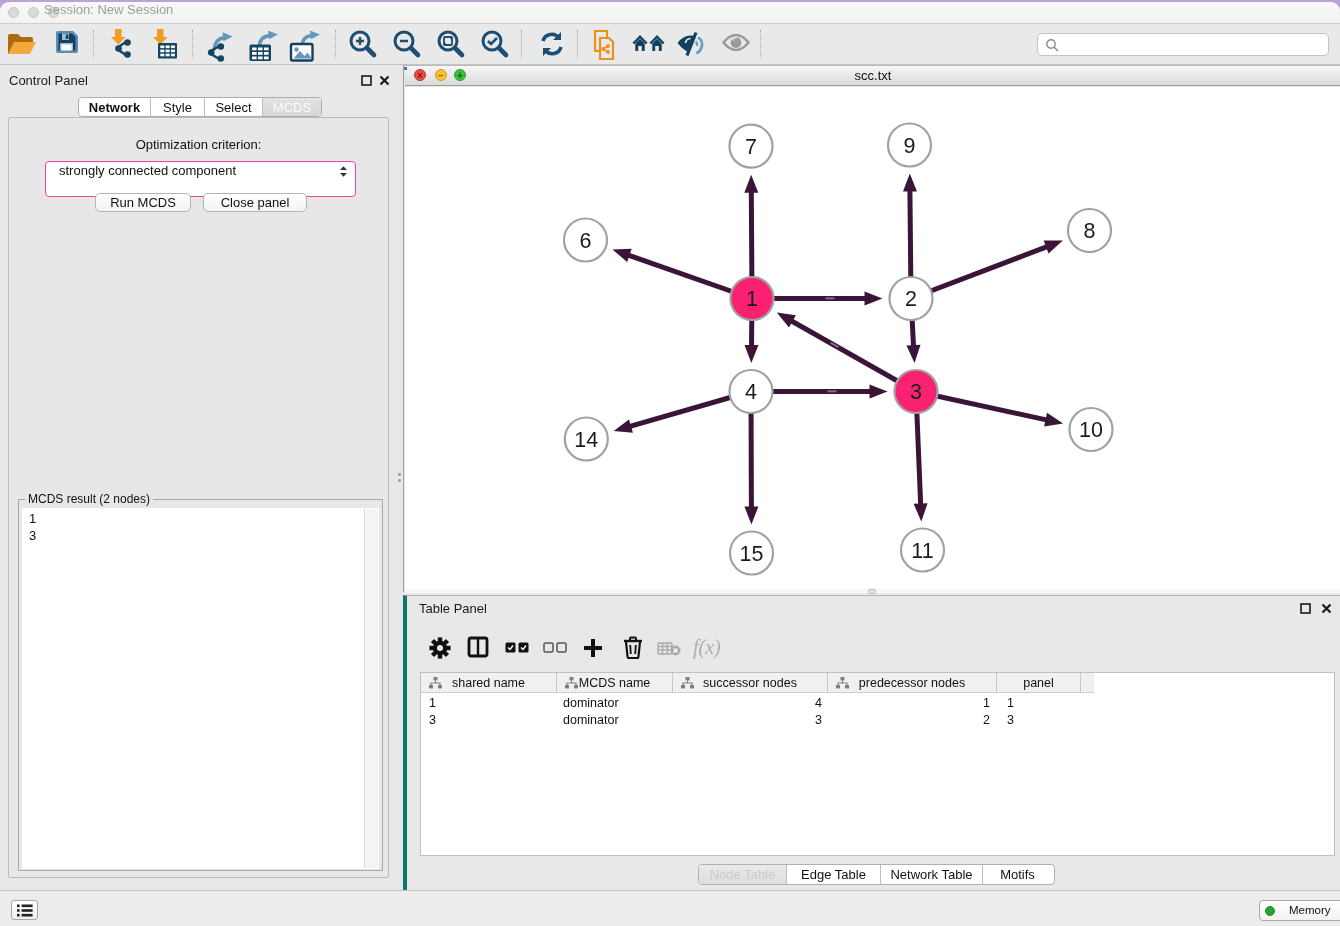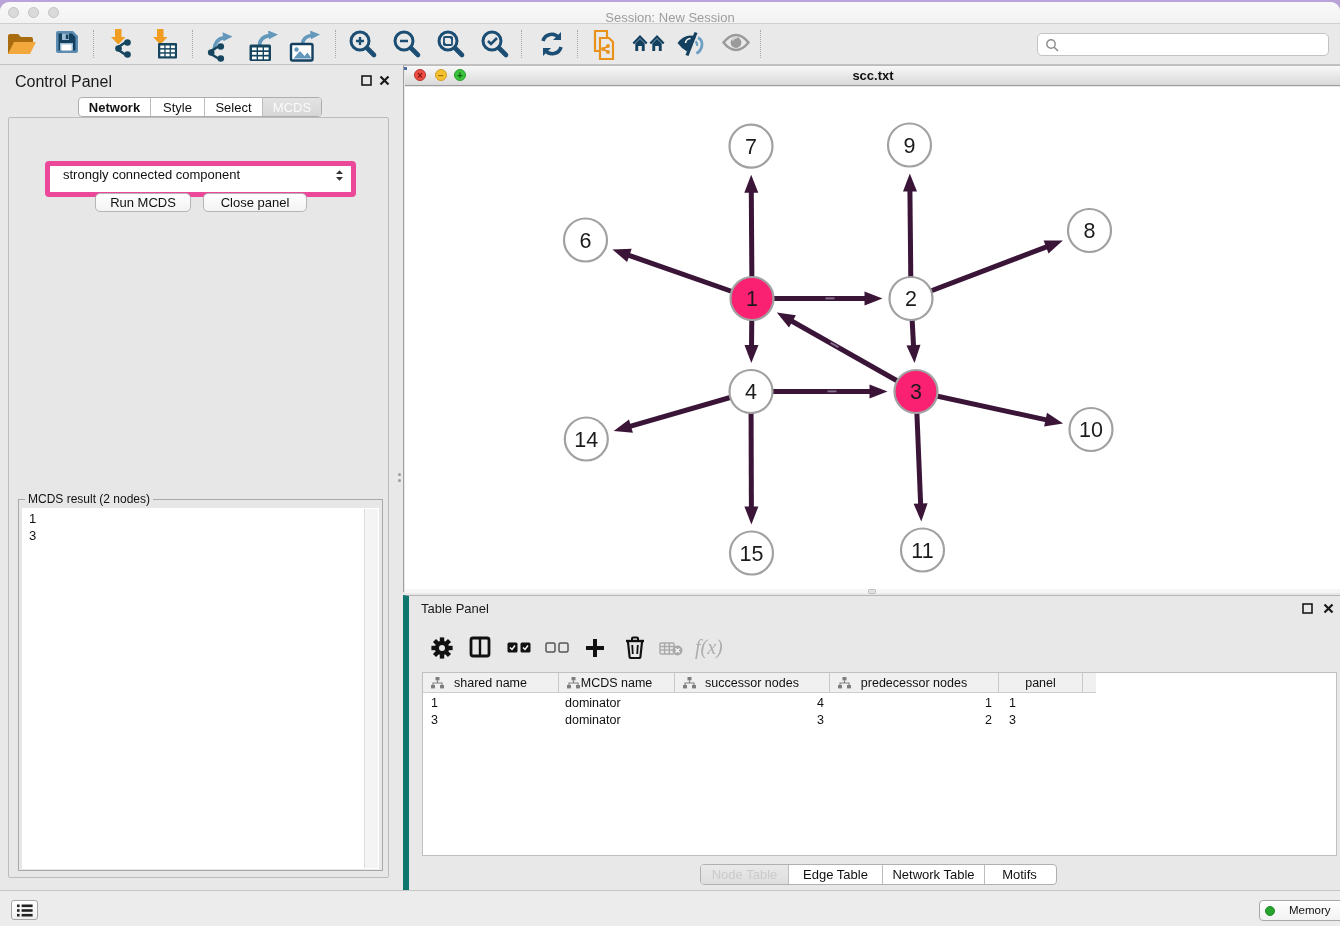--- a/index.html
+++ b/index.html
@@ -2,48 +2,48 @@
 <html><head>
 <meta charset="utf-8">
 <style>
 * { margin:0; padding:0; box-sizing:border-box; }
 html,body { width:1340px; height:926px; overflow:hidden; }
 body { background:#b9a3d8; font-family:"Liberation Sans", sans-serif; position:relative; }
 #win { position:absolute; left:0; top:2px; width:1340px; height:924px; background:#e8e8e8; border-radius:9px 9px 0 0; overflow:hidden; }
 
 #titlebar { position:absolute; left:0; top:0; width:1340px; height:22px; background:linear-gradient(#f9f9f9,#f2f2f2); border-bottom:1px solid #cfcfcf; border-radius:9px 9px 0 0; }
 .tl { position:absolute; top:5px; width:11px; height:11px; border-radius:50%; background:#dadada; border:1px solid #c3c3c3; }
-#title-text { position:absolute; top:8px; left:0; width:100%; text-align:center; font-size:13px; color:#9d9d9d; }
+#title-text { position:absolute; top:0; left:0; width:100%; font-size:13px; color:#9d9d9d;padding-left:44px; }
 
 #toolbar { position:absolute; left:0; top:23px; width:1340px; height:40px; background:#e9e9e9; border-bottom:1px solid #c2c2c2; }
 .tbsep { position:absolute; top:5px; height:28px; width:0; border-left:1px dotted #a8a8a8; }
 .tbi { position:absolute; top:4px; }
 #searchbox { position:absolute; left:1037px; top:8px; width:292px; height:23px; background:#fff; border:1px solid #c3c3c3; border-radius:5px; }
 
-#cp-title { position:absolute; left:15px; top:71px; font-size:16px; color:#1a1a1a; }
+#cp-title { position:absolute; left:9px; top:71px; font-size:13px; color:#1a1a1a; }
 #cp-tabs { position:absolute; left:78px; top:95px; width:244px; height:20px; border:1px solid #adadad; border-radius:4px; background:#fff; display:flex; overflow:hidden; }
 .cptab { flex:none; font-size:13px; text-align:center; line-height:19px; color:#111; border-right:1px solid #bdbdbd; }
 #cp-body { position:absolute; left:8px; top:115px; width:381px; height:761px; background:#e7e7e7; border:1px solid #bcbcbc; border-radius:2px; }
 #opt-label { position:absolute; left:0; top:19px; width:100%; text-align:center; font-size:13px; color:#111; }
-#opt-select { position:absolute; left:36px; top:43px; width:311px; height:36px; background:#fff; border:5px solid #ec4899; border-radius:4px; font-size:13px; line-height:17px; padding-left:13px; color:#111; }
+#opt-select { position:absolute; left:36px; top:43px; width:311px; height:36px; background:#fff; border:1px solid #ec4899; border-radius:4px; font-size:13px; line-height:17px; padding-left:13px; color:#111; }
 .cpbtn { position:absolute; top:75px; height:19px; background:linear-gradient(#ffffff,#f3f3f3); border:1px solid #b5b5b5; border-radius:5px; font-size:13px; text-align:center; line-height:17px; color:#111; }
 #mcds-box { position:absolute; left:9px; top:381px; width:365px; height:372px; border:1px solid #a9a9a9; }
 #mcds-label { position:absolute; left:6px; top:-8px; background:#e7e7e7; padding:0 3px; font-size:12px; color:#111; }
 #mcds-text { position:absolute; left:3px; top:8px; width:357px; height:361px; background:#fff; font-size:13px; line-height:17px; padding:2px 0 0 7px; color:#111; }
 #mcds-scroll { position:absolute; right:1px; top:1px; width:14px; height:359px; background:#f4f4f4; border-left:1px solid #ddd; }
 
 #netwin { position:absolute; left:403px; top:63px; width:937px; height:527px; border-left:1px solid #9f9f9f; border-top:1px solid #bcbcbc; }
 #net-tb { position:absolute; left:1px; top:0; width:936px; height:20px; background:linear-gradient(#f8f8f8,#d9d9d9); border-bottom:1px solid #9c9c9c; }
-#net-title { position:absolute; top:2px; left:0; width:100%; text-align:center; font-size:13px; font-weight:bold; color:#111; }
+#net-title { position:absolute; top:2px; left:0; width:100%; text-align:center; font-size:13px; font-weight:normal; color:#111; }
 .nl { position:absolute; top:2.5px; width:12px; height:12px; border-radius:50%; font-size:10px; font-weight:bold; text-align:center; line-height:12px; }
 #net-canvas { position:absolute; left:1px; top:21px; width:936px; height:503px; background:#fff; }
 #net-strip { position:absolute; left:1px; top:523px; width:936px; height:4px; background:#f6f6f6; }
 #h-handle { position:absolute; left:464px; top:523px; width:8px; height:5px; background:#e2e2e2; border:1px solid #bdbdbd; border-radius:1.5px; }
 
-#tablepanel { position:absolute; left:403px; top:593px; width:937px; height:297px; background:#e8e8e8; border-left:6px solid #0f766e; border-top:1px solid #b5b5b5; }
+#tablepanel { position:absolute; left:403px; top:593px; width:937px; height:297px; background:#e8e8e8; border-left:4px solid #0f766e; border-top:1px solid #b5b5b5; }
 #tp-title { position:absolute; left:12px; top:5px; font-size:13px; color:#1a1a1a; }
 #tp-toolbar { position:absolute; left:0; top:24px; width:937px; height:50px; }
 #tbl { position:absolute; left:13px; top:76px; width:915px; height:184px; background:#fff; border:1px solid #c0c0c0; }
 #tbl-head { position:absolute; left:0; top:0; width:673px; height:20px; background:#f0f0f0; border-bottom:1px solid #cdcdcd; }
 .th { position:absolute; top:0; height:20px; border-right:1px solid #c9c9c9; font-size:12.5px; text-align:center; line-height:20px; color:#111; }
 .orgicon { position:absolute; top:4px; }
 .tr { position:absolute; left:0; width:913px; height:18px; font-size:12.5px; line-height:18px; color:#111; }
 .td { position:absolute; top:0; height:18px; }
 
 #tp-tabs { position:absolute; left:291px; top:268px; width:357px; height:21px; border:1px solid #b0b0b0; border-radius:4px; background:#fff; display:flex; overflow:hidden; }
@@ -218,20 +218,21 @@
       <path d="M1.5 1.5 L9.5 9.5 M9.5 1.5 L1.5 9.5" stroke="#1a1a1a" stroke-width="2.2"></path>
     </svg>
   </div>
   <div id="cp-tabs">
     <div class="cptab" style="width:72px;font-weight:bold;">Network</div>
     <div class="cptab" style="width:54px;">Style</div>
     <div class="cptab" style="width:58px;">Select</div>
     <div class="cptab" style="width:58px; border-right:none; background:linear-gradient(#e3e3e3,#d6d6d6); color:#fafafa;">MCDS</div>
   </div>
   <div id="cp-body">
+    <div id="opt-label">Optimization criterion:</div>
     <div id="opt-select">strongly connected component
       <svg style="position:absolute; right:6px; top:3px;" width="11" height="13" viewBox="0 0 11 13">
         <path d="M2 5 L5.5 1.2 L9 5 z" fill="#333"></path>
         <path d="M2 8 L5.5 11.8 L9 8 z" fill="#333"></path>
       </svg>
     </div>
     <div class="cpbtn" style="left:86px; width:96px;">Run MCDS</div>
     <div class="cpbtn" style="left:194px; width:104px;">Close panel</div>
     <div id="mcds-box">
       <div id="mcds-label">MCDS result (2 nodes)</div>

